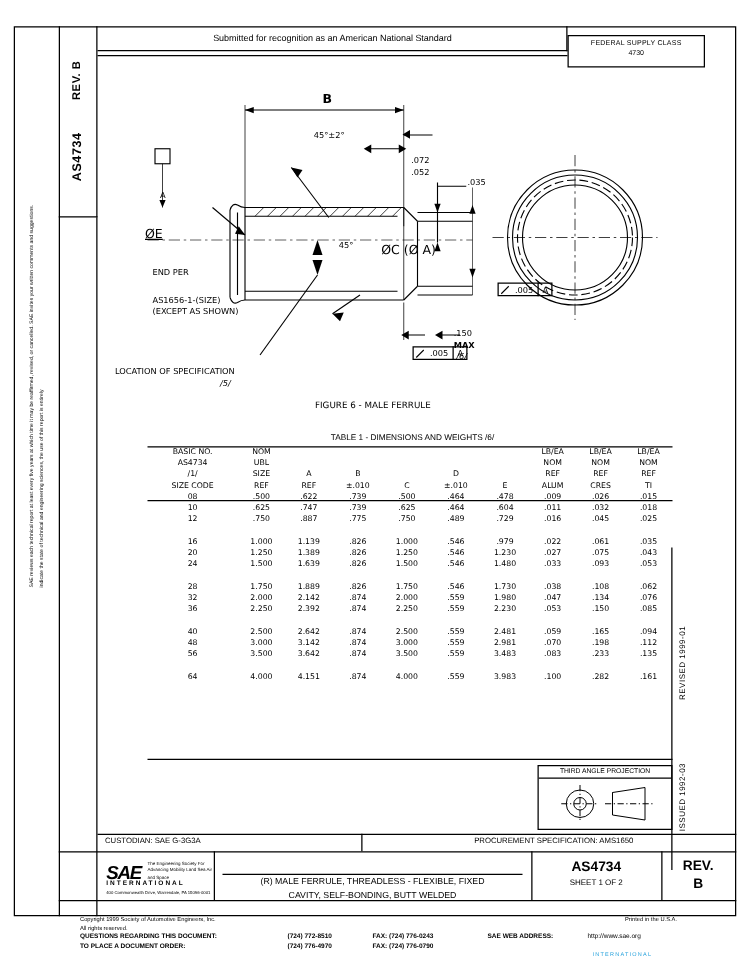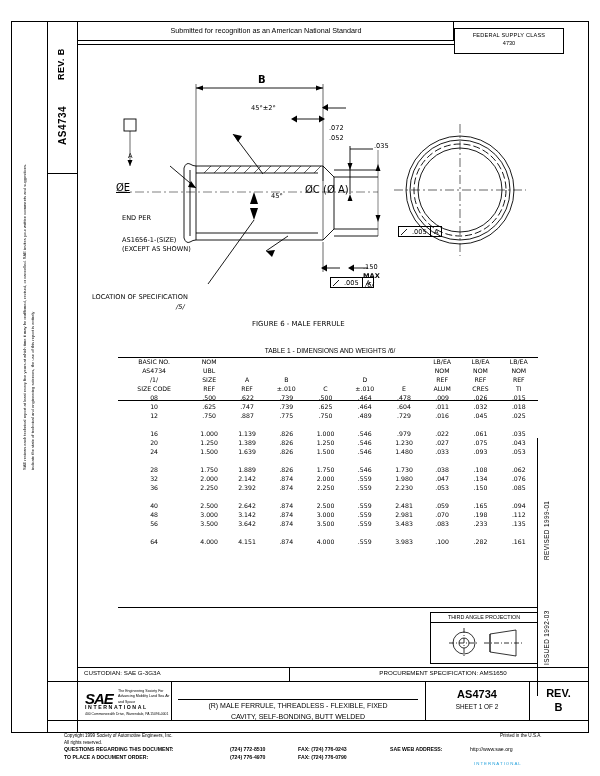--- a/index.html
+++ b/index.html
@@ -225,21 +225,21 @@
     </g>
   </svg>
 
   <div class="dtx-b" style="left:258px;top:74px;font-weight:bold;">B</div>
   <div class="dtx-s" style="left:251px;top:104px;">45°±2°</div>
   <div class="dtx-s" style="left:329px;top:124px;">.072</div>
   <div class="dtx-s" style="left:329px;top:134px;">.052</div>
 
   <div class="dtx-s" style="left:374px;top:142px;">.035</div>
   <div class="dtx-b" style="left:116px;top:182px;text-decoration:underline;">ØE</div>
-  <div class="dtx-b" style="left:305px;top:184px;">ØC  (Ø A)</div>
+  <div class="dtx-b" style="left:305px;top:195px;">ØC  (Ø A)</div>
   <div class="dtx-s" style="left:271px;top:192px;">45°</div>
   <div class="dtx-s" style="left:122px;top:214px;">END PER</div>
   <div class="dtx-s" style="left:122px;top:236px;text-align:center;">AS1656-1-(SIZE)</div>
   <div class="dtx-s" style="left:122px;top:245px;">(EXCEPT AS SHOWN)</div>
   <div class="dtx-s" style="left:363px;top:263px;">.150</div>
   <div class="dtx-s" style="left:363px;top:272px;font-weight:bold;">MAX</div>
   <div class="dtx-s" style="left:365px;top:281px;font-style:italic;">/6/</div>
   <div class="dtx-s" style="left:92px;top:293px;">LOCATION OF SPECIFICATION</div>
   <div class="dtx-s" style="left:176px;top:303px;font-style:italic;">/5/</div>
   <div class="dtx-s" style="left:128px;top:152px;">A</div>

